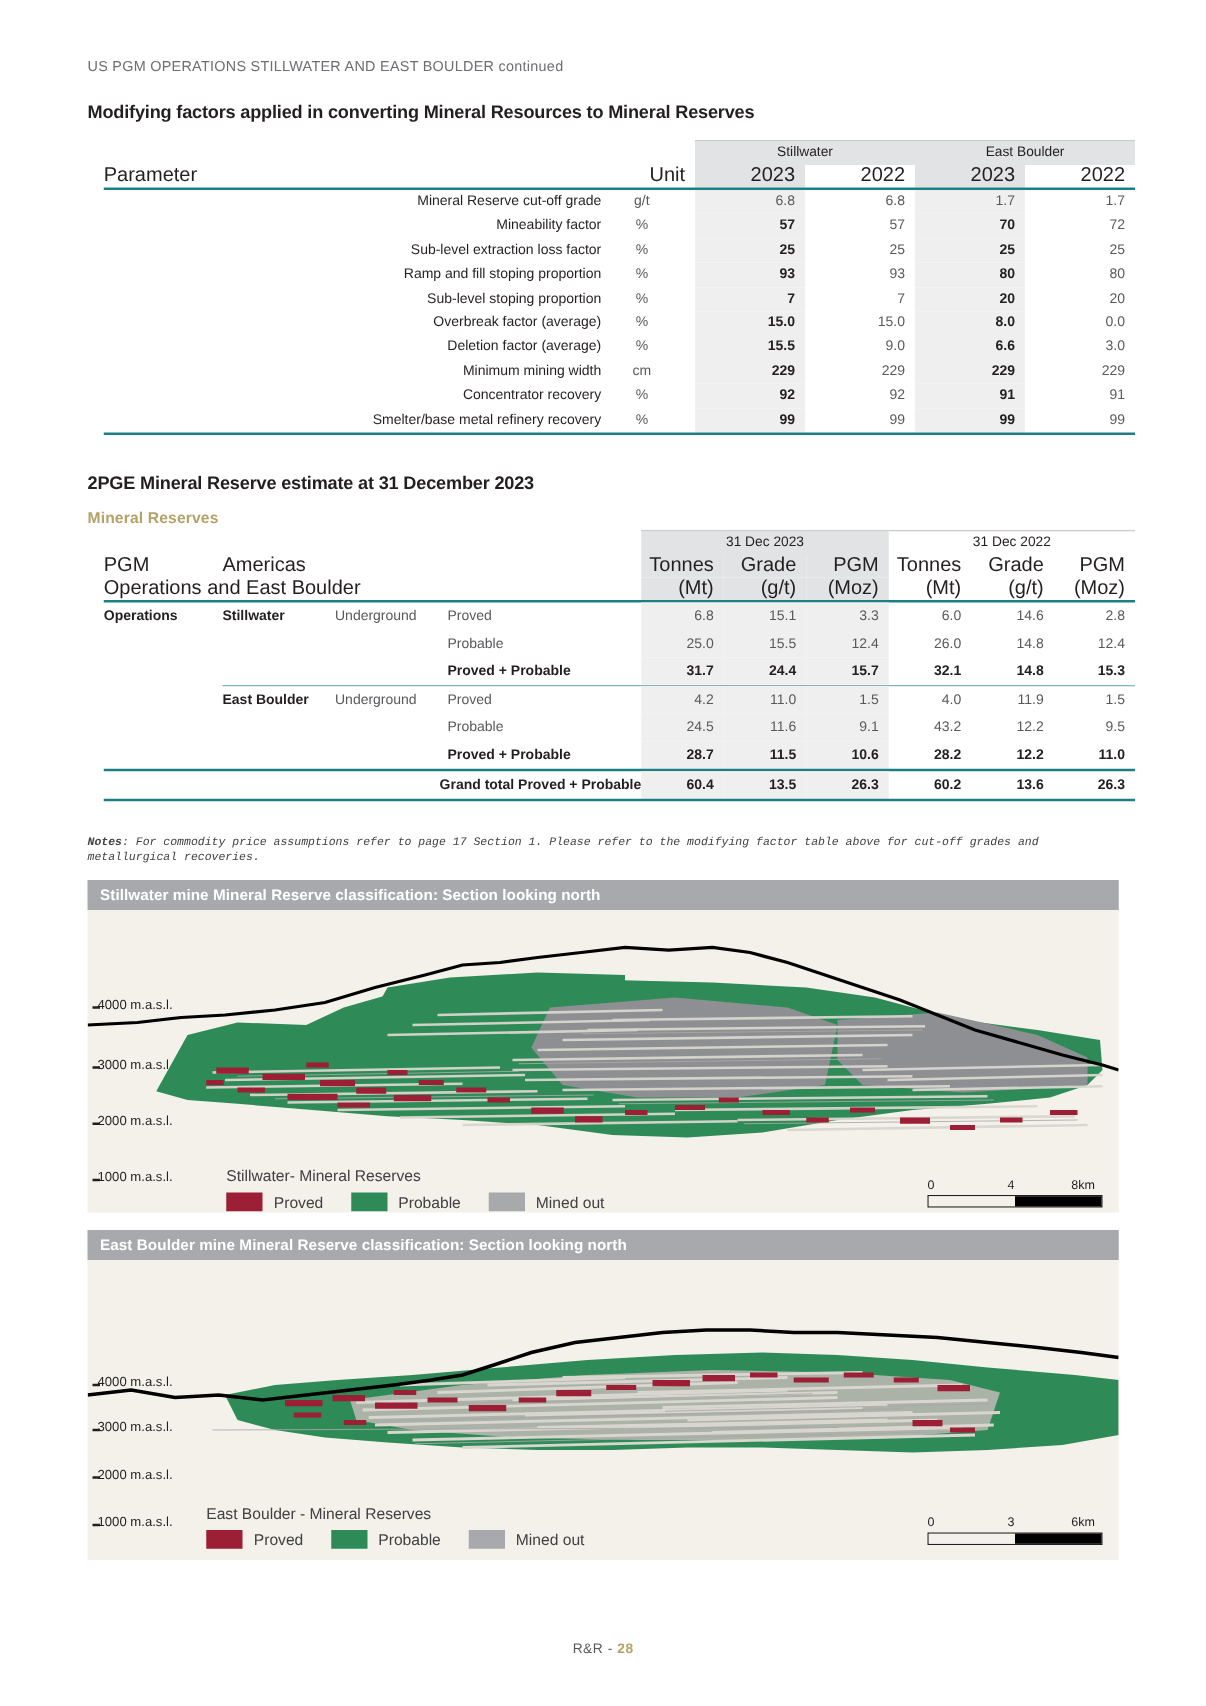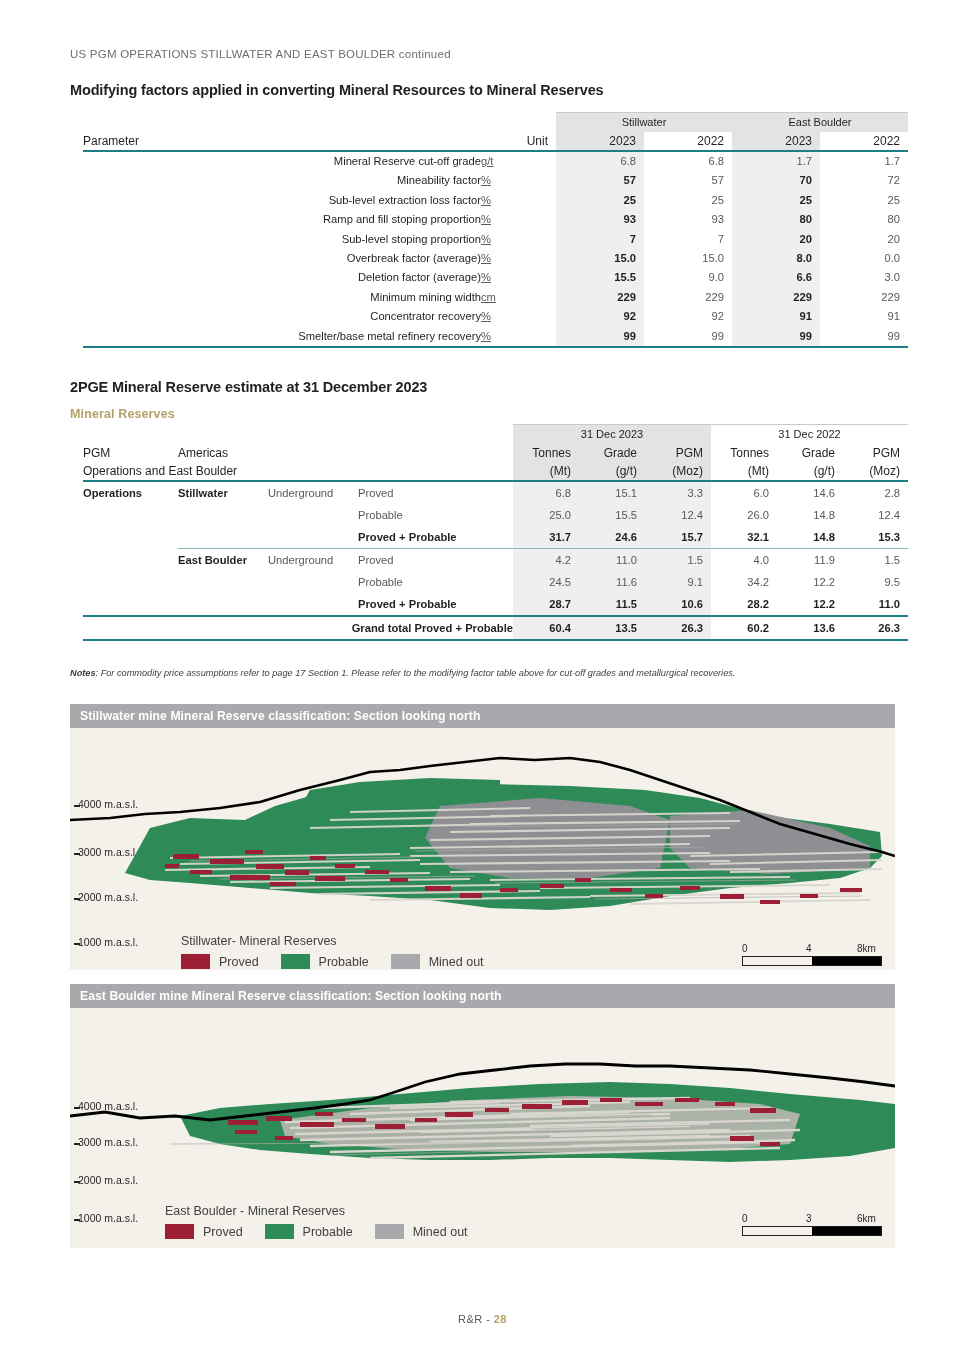--- a/index.html
+++ b/index.html
@@ -42,49 +42,49 @@
   
   .grp {
     font-size:11px; font-weight:bold; text-align:center; color:#231f20;
     height:19px; line-height:19px;
     border-top:1px solid #c9cacc;
   }
   .grp.shaded { background:#e2e3e4; }
   .grp.blank { border-top:none; }
 
   .colhead {
-    font-size:12px; font-weight:bold; text-align:right; color:#231f20;
+    font-size:16px; font-weight:bold; text-align:right; color:#231f20;
     height:18px; line-height:18px; padding-right:8px !important;
   }
   .colhead.shade { background:#e2e3e4; }
   .colhead.left { text-align:left; padding-right:0 !important; }
 
   .rule-teal { height:2px; background:#1d7f84; }
   .rule-teal-thin { height:1px; background:#7fb9bc; }
 
   .cell {
     height:19.4px; line-height:19.4px;
     font-size:11.2px; color:#58595b; text-align:right; padding-right:8px !important;
   }
   .cell.shade { background:#efefef; }
   .cell.label { text-align:right; padding-right:0 !important; color:#231f20; }
   .cell.bold { font-weight:bold; color:#231f20; }
-  .cell.unit { text-align:left; padding-right:10px !important; color:#58595b;text-decoration:underline; }
+  .cell.unit { text-align:center; padding-right:10px !important; color:#58595b; }
 
   
   #tbl-reserves .cell { height:22px; line-height:22px; }
   #tbl-reserves .cat { color:#58595b; text-align:left; padding-right:0 !important; }
   #tbl-reserves .cat.b { font-weight:bold; color:#231f20; }
   #tbl-reserves .mine { font-weight:bold; color:#231f20; text-align:left; padding-right:0 !important; }
   #tbl-reserves .meth { color:#58595b; text-align:left; padding-right:0 !important; }
   #tbl-reserves .ops  { font-weight:bold; color:#231f20; text-align:left; padding-right:0 !important; }
 
   .notes {
     position:absolute; left:70px; top:668px; width:830px;
-    font-size:9.2px; font-style:italic; color:#414042; line-height:1.3;
+    font-size:9.2px; font-style:italic; color:#414042; line-height:1.3;font-family:Liberation Mono, monospace;
   }
   .notes b { font-style:italic; font-weight:bold; }
 
   
   .figure { position:absolute; left:70px; width:825px; }
   #fig-stillwater { top:704px;border-radius:15px; }
   #fig-eastboulder { top:984px; }
 
   .fig-banner {
     background:#a7a9ac; color:#ffffff;
@@ -324,21 +324,21 @@
         <td class="cell">26.0</td>
         <td class="cell">14.8</td>
         <td class="cell">12.4</td>
       </tr>
       <tr>
         <td class="cell ops"></td>
         <td class="cell mine"></td>
         <td class="cell meth"></td>
         <td class="cell cat b">Proved + Probable</td>
         <td class="cell shade bold">31.7</td>
-        <td class="cell shade bold">24.6</td>
+        <td class="cell shade bold">24.4</td>
         <td class="cell shade bold">15.7</td>
         <td class="cell bold">32.1</td>
         <td class="cell bold">14.8</td>
         <td class="cell bold">15.3</td>
       </tr>
       <tr>
         <td style="padding:0"></td>
         <td colspan="9" style="padding:0">
             <div class="rule-teal-thin"></div>
           </td>
@@ -356,21 +356,21 @@
         <td class="cell">1.5</td>
       </tr>
       <tr>
         <td class="cell ops"></td>
         <td class="cell mine"></td>
         <td class="cell meth"></td>
         <td class="cell cat">Probable</td>
         <td class="cell shade">24.5</td>
         <td class="cell shade">11.6</td>
         <td class="cell shade">9.1</td>
-        <td class="cell">34.2</td>
+        <td class="cell">43.2</td>
         <td class="cell">12.2</td>
         <td class="cell">9.5</td>
       </tr>
       <tr>
         <td class="cell ops"></td>
         <td class="cell mine"></td>
         <td class="cell meth"></td>
         <td class="cell cat b">Proved + Probable</td>
         <td class="cell shade bold">28.7</td>
         <td class="cell shade bold">11.5</td>

